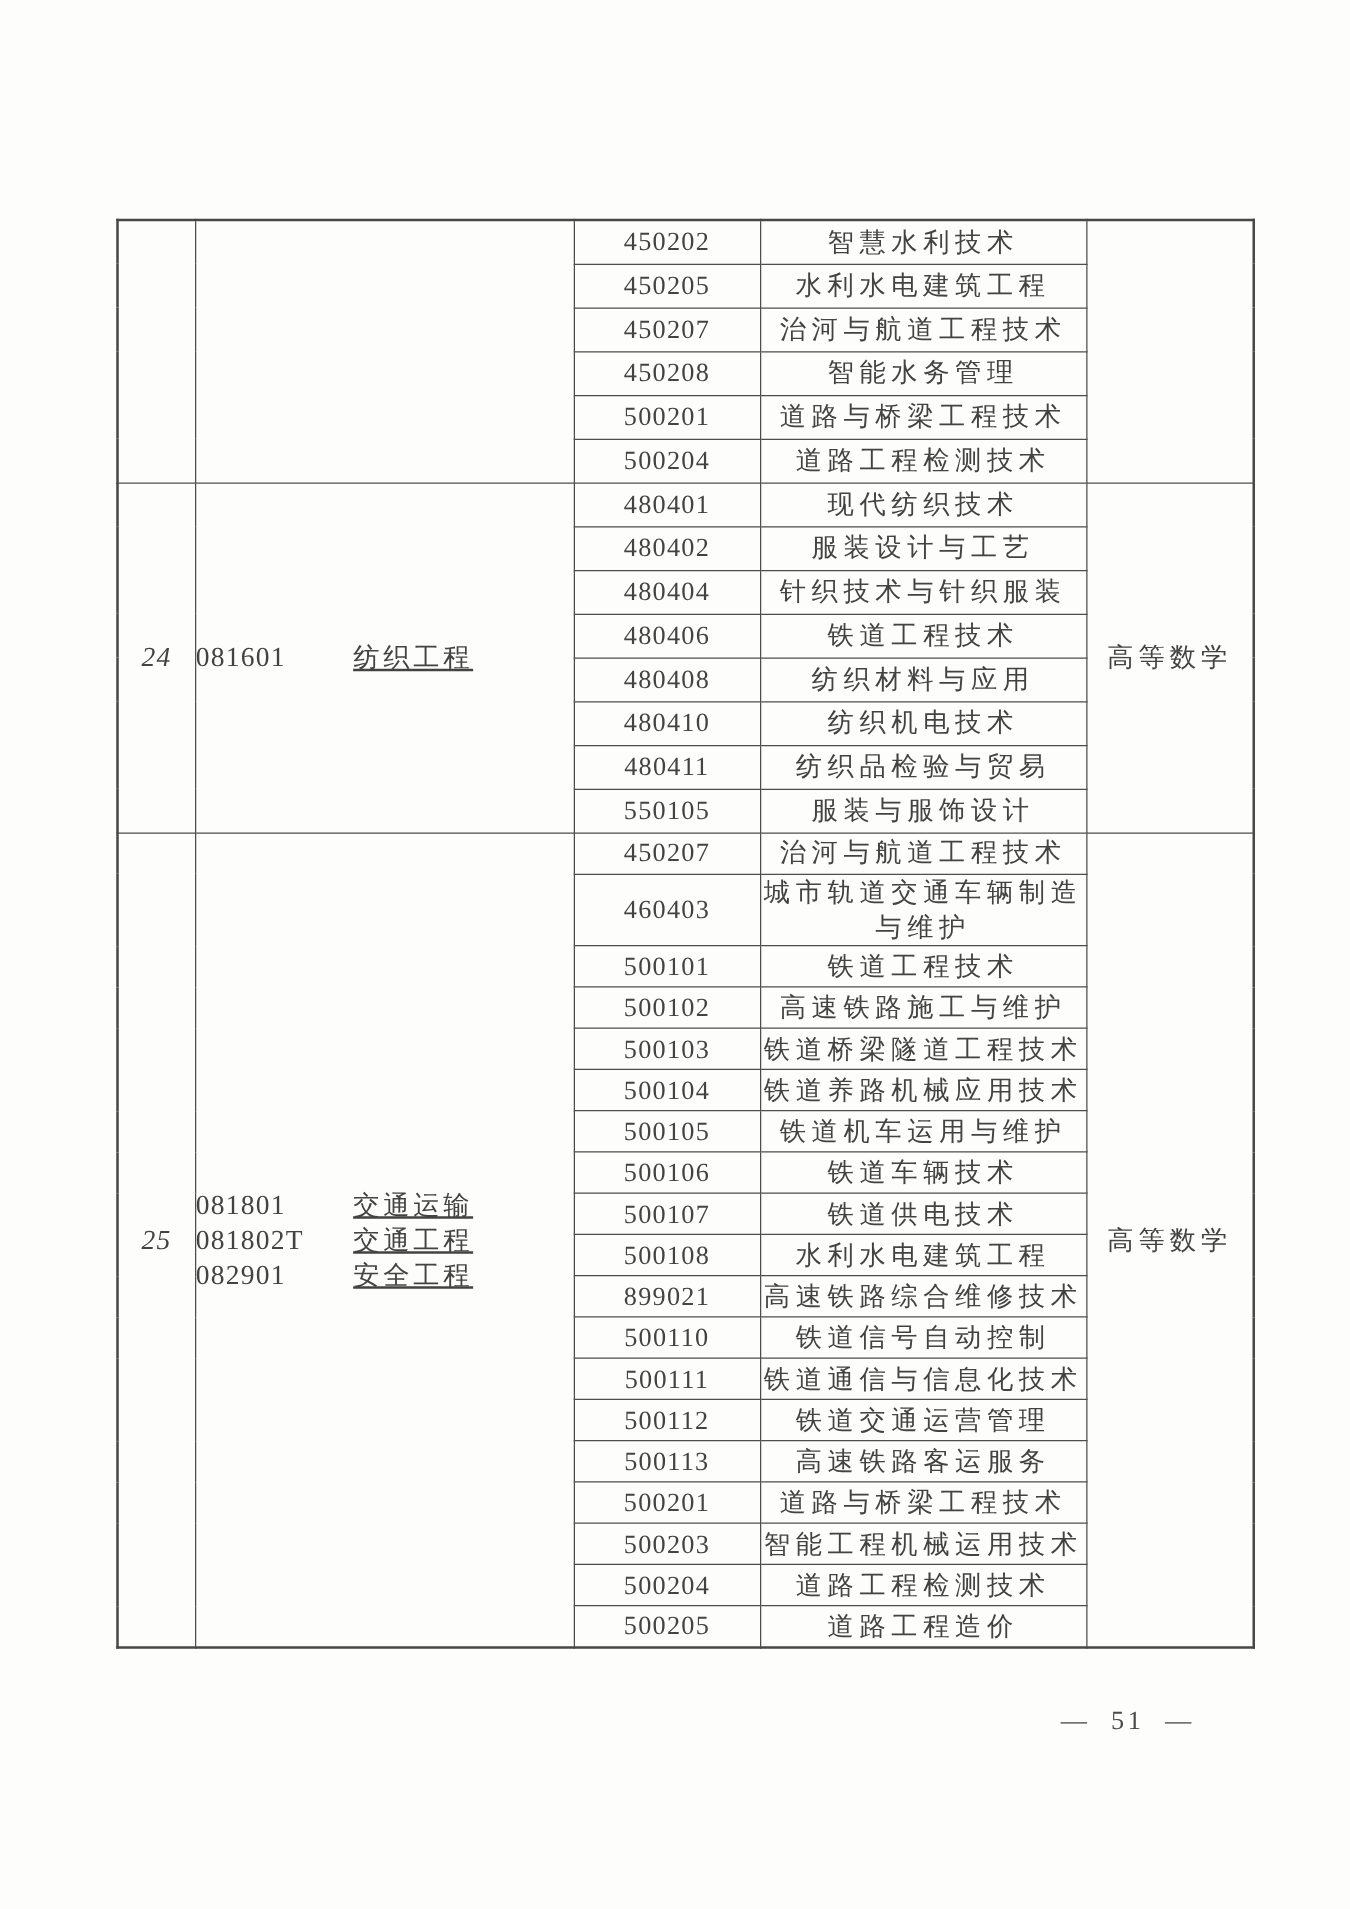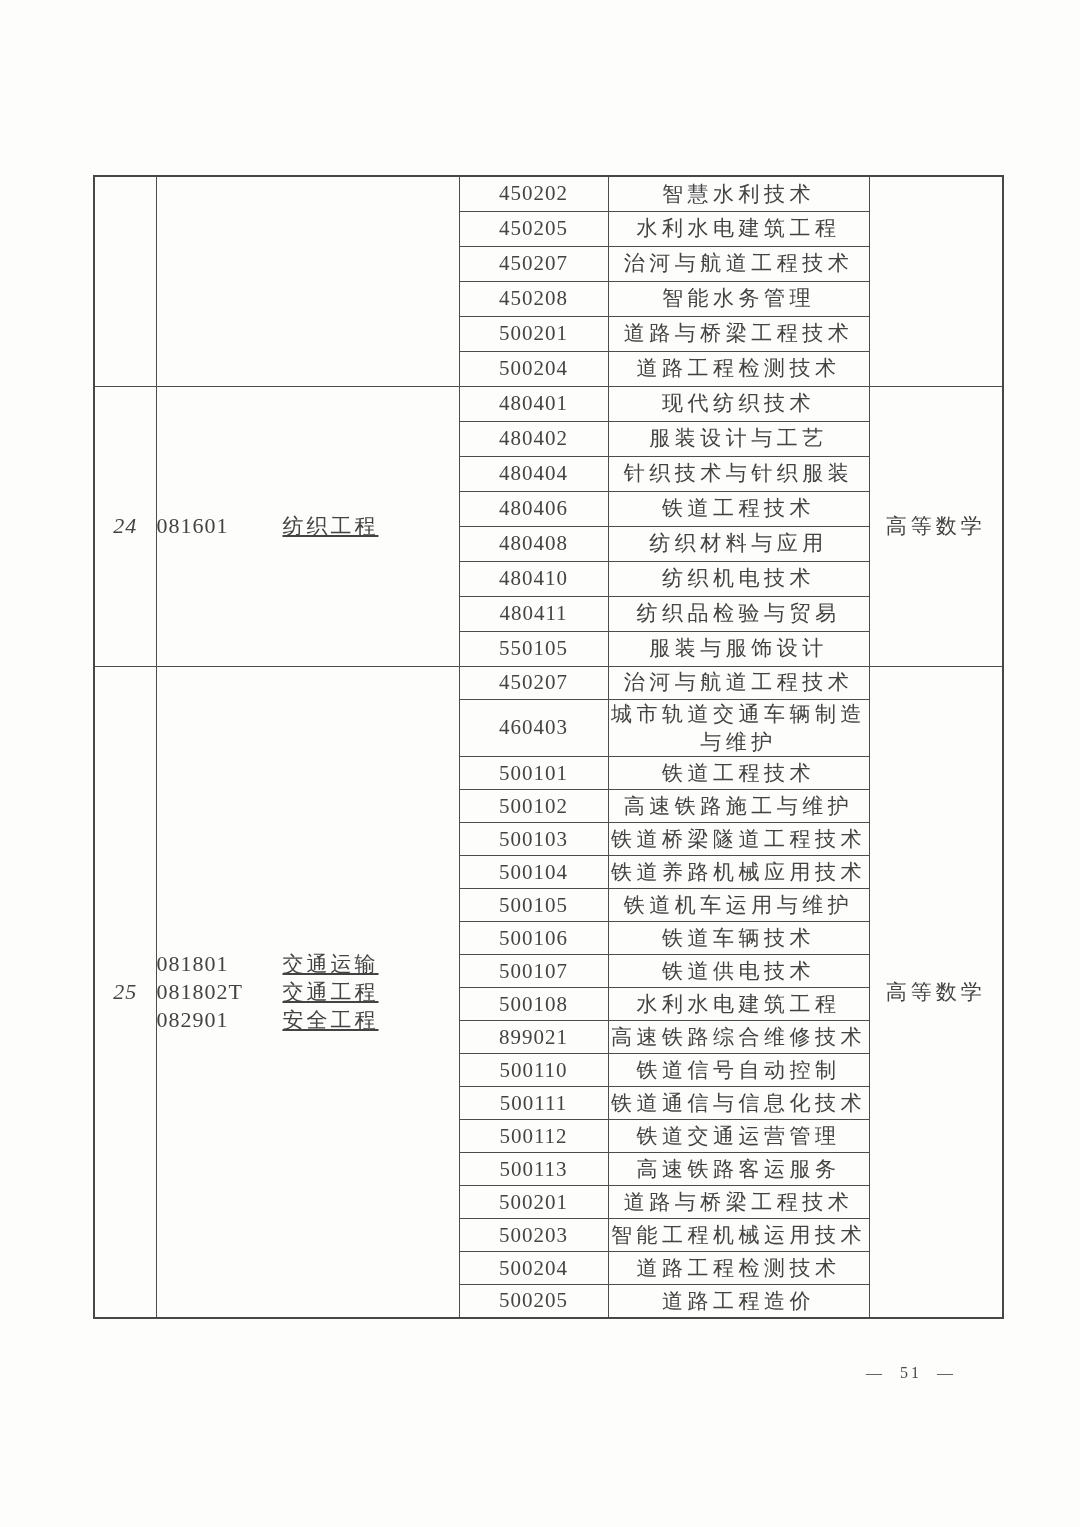--- a/index.html
+++ b/index.html
@@ -75,21 +75,21 @@
   }
   td.subject-cell {
     text-align: center;
     font-size: 21px;
     letter-spacing: 4px;
   }
   .page-number {
     position: absolute;
     top: 1364px;
     right: 124px;
-    font-size: 16px;
+    font-size: 21px;
     letter-spacing: 3px;
     word-spacing: 8px;
     color: #4a4a4a;
     white-space: pre;
     margin-left: 37px;
   }
 </style>
 </head>
 <body>
 

